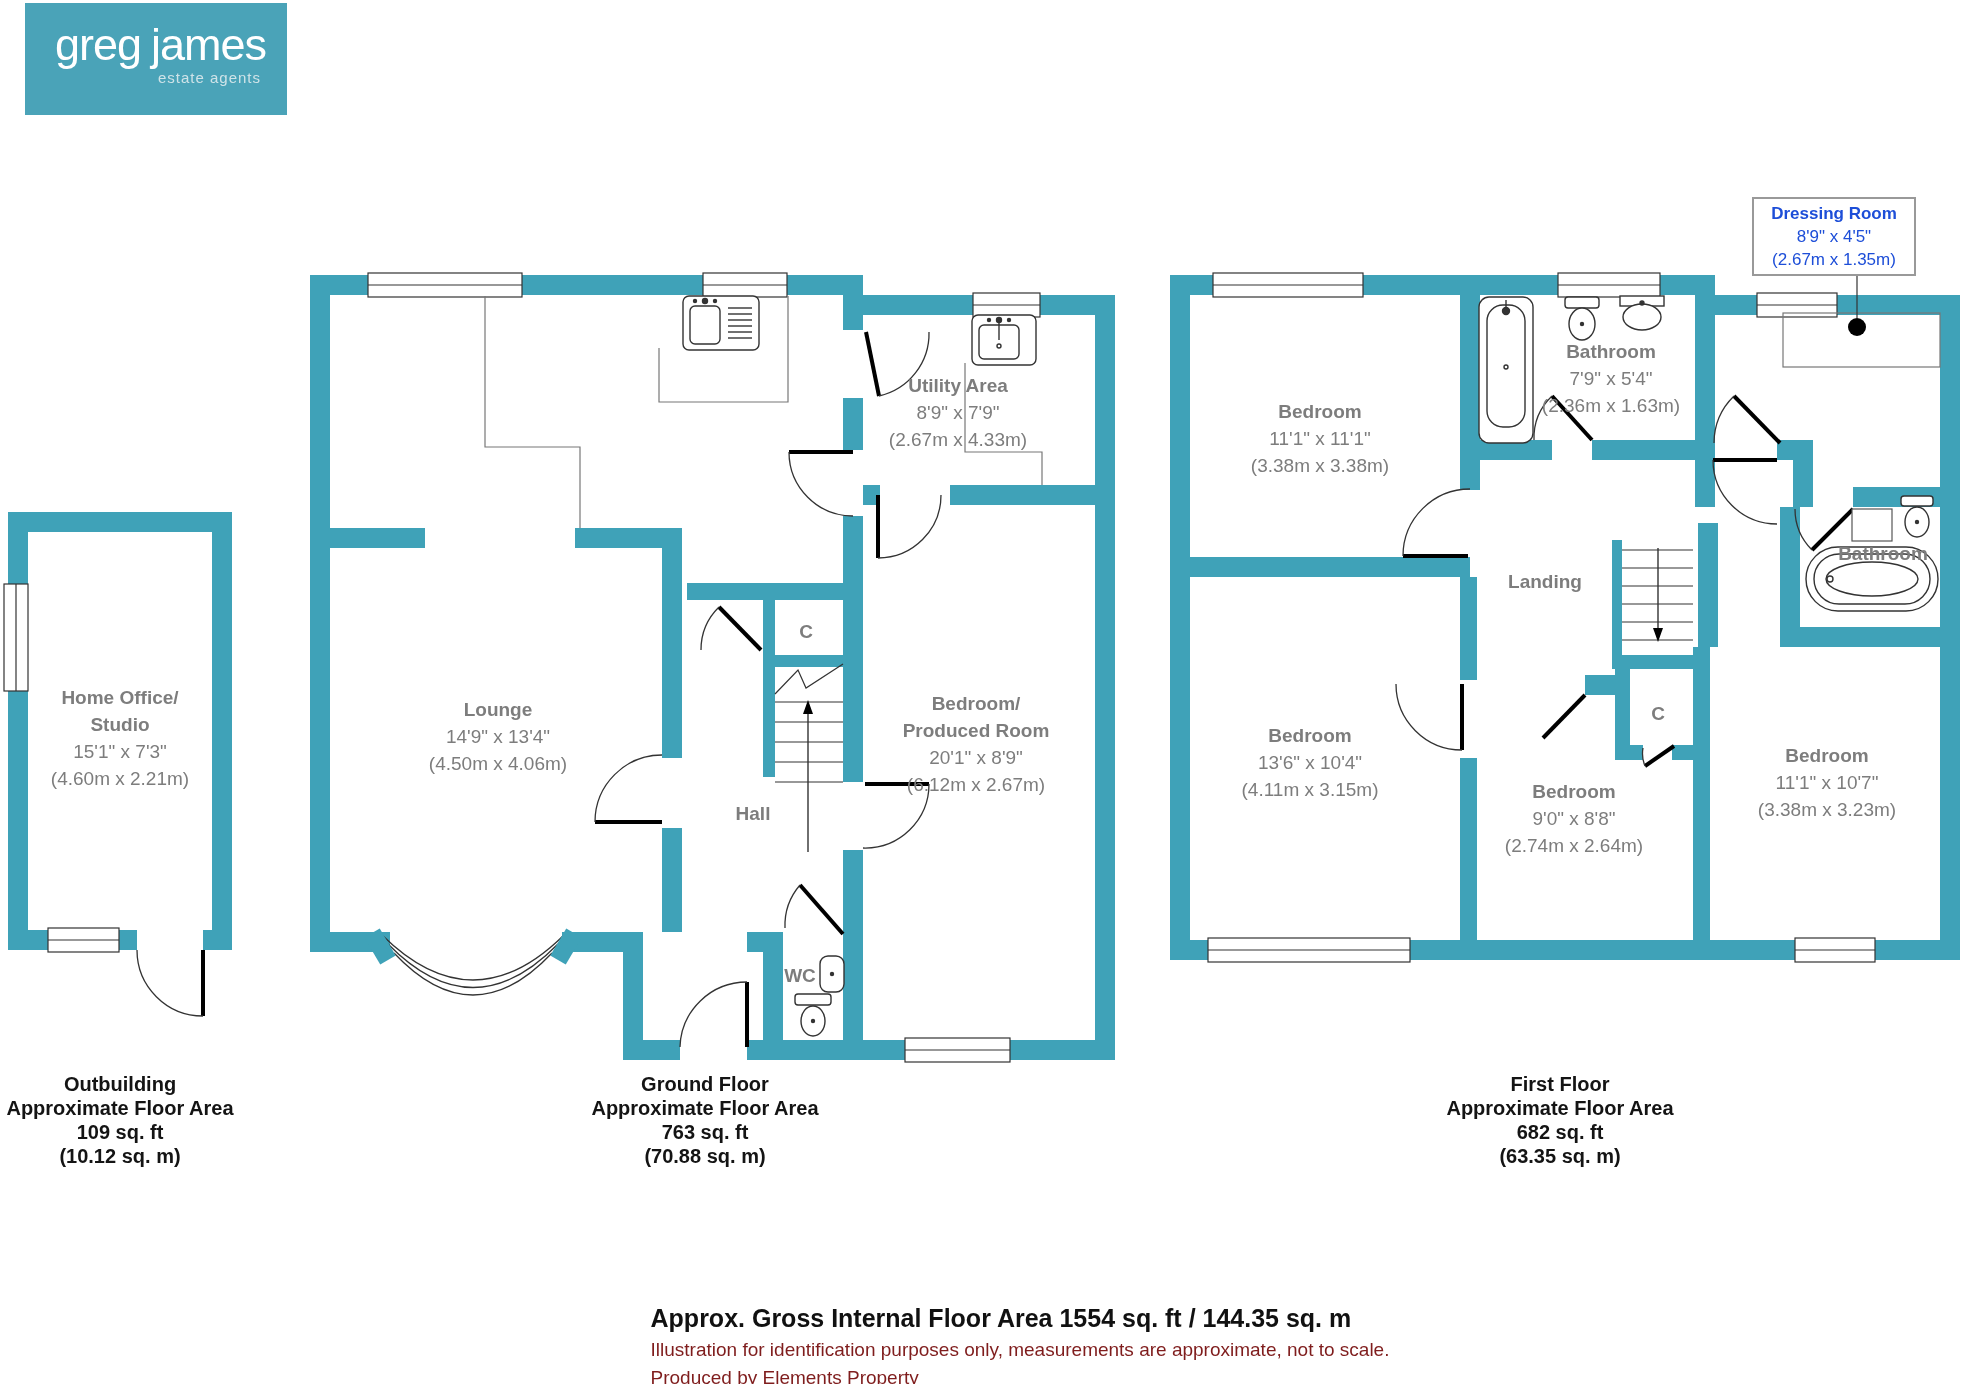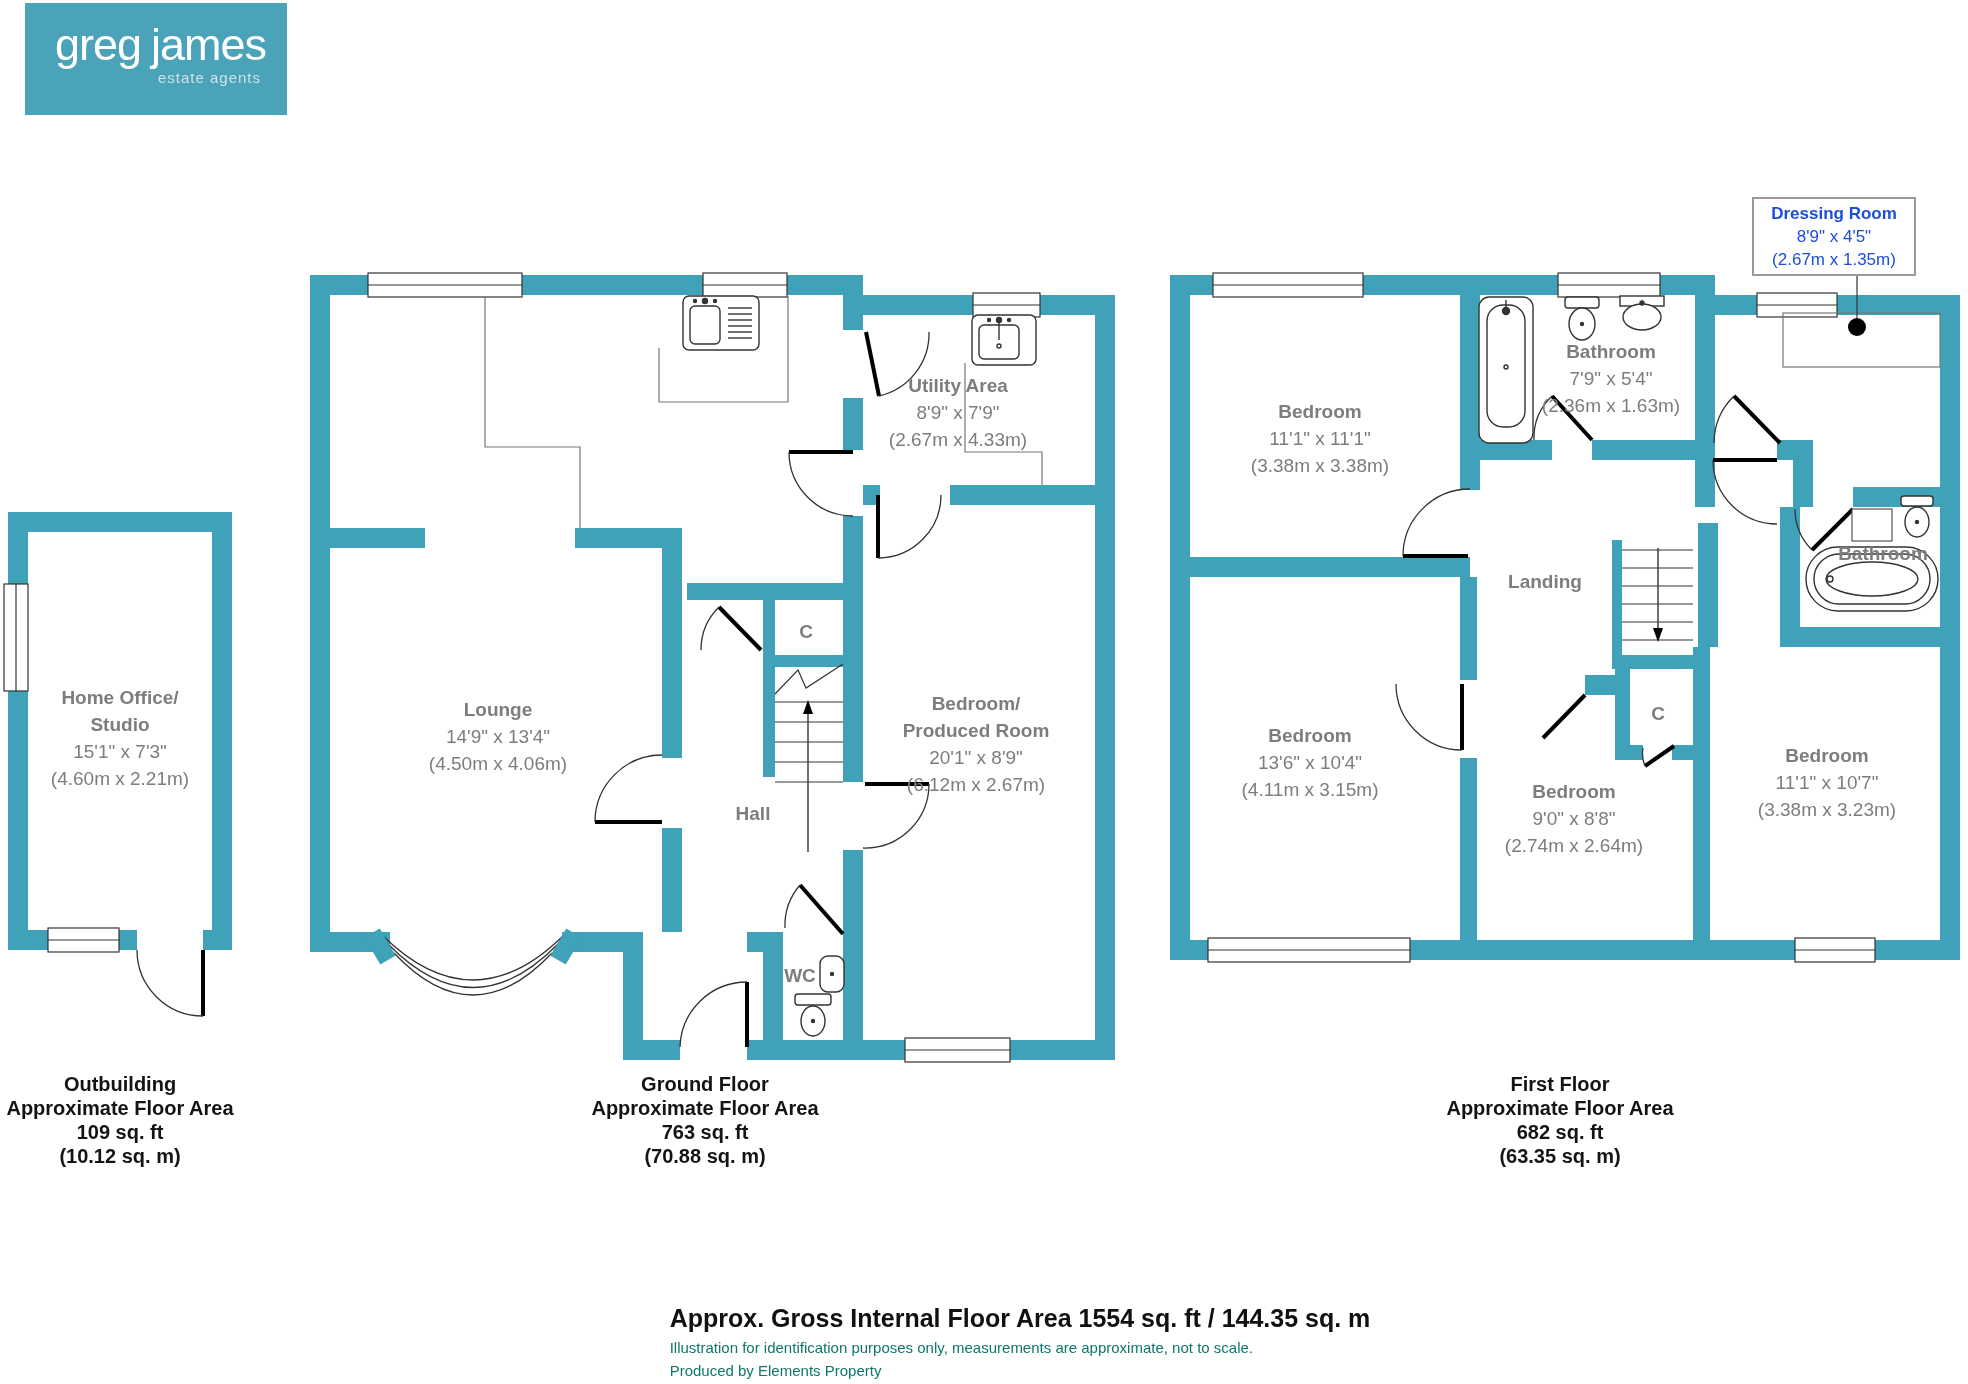--- a/index.html
+++ b/index.html
@@ -14,21 +14,21 @@
   .callout{position:absolute;left:1752px;top:197px;width:160px;background:#fff;
     border:2px solid #999;text-align:center;color:#1d4ed8;font-size:17px;line-height:23px;
     padding:3px 0;}
   .callout .nm{font-weight:bold;}
   .logo{position:absolute;left:25px;top:3px;width:262px;height:112px;background:#4aa3b8;}
   .logo .brand{position:absolute;left:30px;top:16px;color:#fff;font-size:45px;letter-spacing:-1px;}
   .logo .brand .p2{margin-left:10px;}
   .logo .tagline{position:absolute;right:26px;top:66px;color:#cfe3e8;font-size:15px;letter-spacing:1px;}
   .note{position:absolute;left:1020px;transform:translateX(-50%);white-space:nowrap;}
   .note-title{font-size:25px;font-weight:bold;color:#111;}
-  .note-sub{font-size:15px;color:#0f766e;margin-top:6px;}
+  .note-sub{font-size:19px;color:#7f1d1d;margin-top:6px;}
 </style>
 </head>
 <body>
 
 <div id="stage">
 
 <svg id="planSvg" width="1968" height="1384" viewBox="0 0 1968 1384">
   <g fill="#3fa2b8" stroke="none">
     <rect x="8" y="512" width="20" height="72"></rect>
     <rect x="8" y="691" width="20" height="259"></rect>

